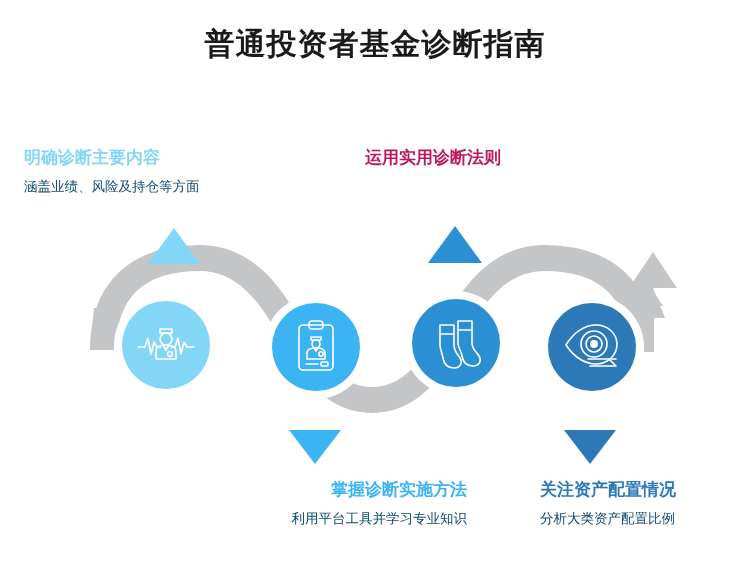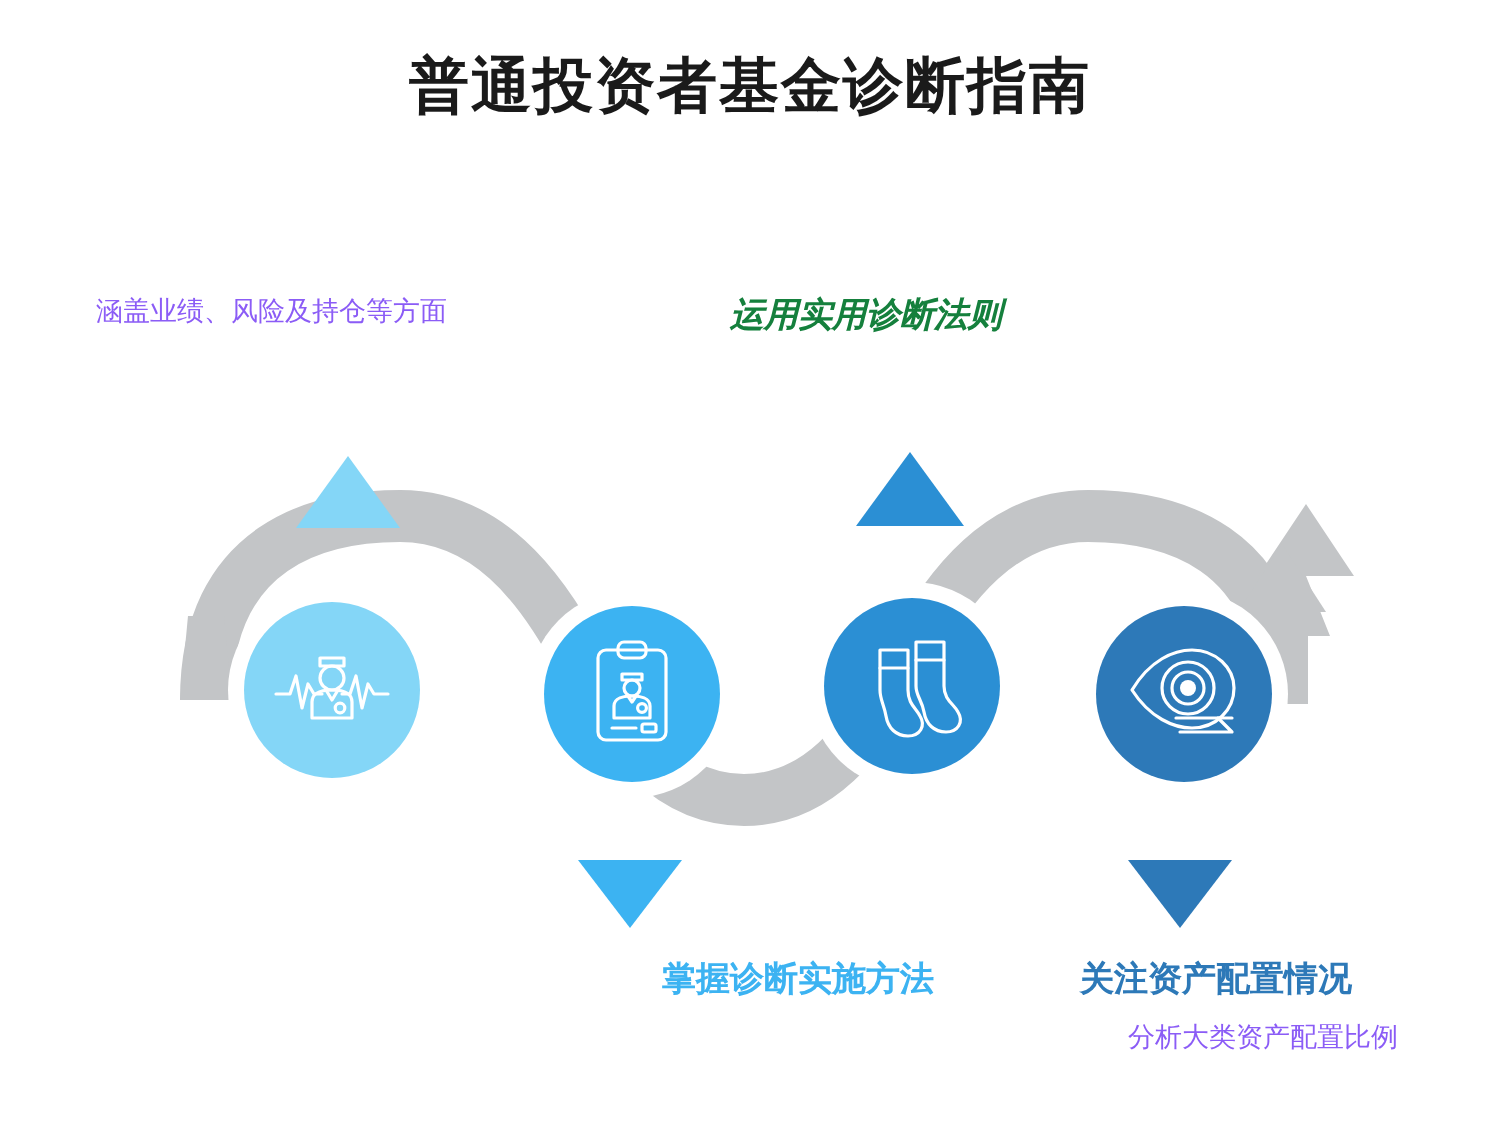--- a/index.html
+++ b/index.html
@@ -51,33 +51,32 @@
   }
   .caption .head {
     font-size: 17px;
     font-weight: bold;
     line-height: 24px;
     margin-bottom: 7px;
     white-space: nowrap;
   }
   .caption .sub {
     font-size: 13.5px;
-    color: #8b5cf6;
+    color: #0c4a6e;
     line-height: 19px;
     white-space: nowrap;
-    margin-left: 24px;
   }
 
   
   .cap-1 { left: 24px;  top: 146px; text-align: left; }
   .cap-1 .head { color: #84d6f7; }
 
   
   .cap-3 { left: 365px; top: 146px; text-align: left; }
-  .cap-3 .head { color: #15803d; font-style: italic; }
+  .cap-3 .head { color: #be185d; }
 
   
   .cap-2 { left: 167px; top: 478px; text-align: right; }
   .cap-2 .head { color: #3cb3f2; }
 
   
   .cap-4 { left: 540px; top: 478px; text-align: left; }
   .cap-4 .head { color: #2d79b8; }
   .icon-thin {
     fill: none;
@@ -178,29 +177,31 @@
       </g>
     </g>
 
     <polygon points="174,228 200,264 148,264" fill="#84d6f7"></polygon>
     <polygon points="315,464 341,430 289,430" fill="#3cb3f2"></polygon>
     <polygon points="455,226 482,263 428,263" fill="#2b8fd4"></polygon>
     <polygon points="590,464 616,430 564,430" fill="#2d79b8"></polygon>
   </svg>
 
   <div class="caption cap-1">
+    <div class="head">明确诊断主要内容</div>
     <div class="sub">涵盖业绩、风险及持仓等方面</div>
   </div>
 
   <div class="caption cap-3">
     <div class="head">运用实用诊断法则</div>
   </div>
 
   <div class="caption cap-2">
     <div class="head">掌握诊断实施方法</div>
+    <div class="sub">利用平台工具并学习专业知识</div>
   </div>
 
   <div class="caption cap-4">
     <div class="head">关注资产配置情况</div>
     <div class="sub">分析大类资产配置比例</div>
   </div>
 
 </div>
 
 </body></html>

